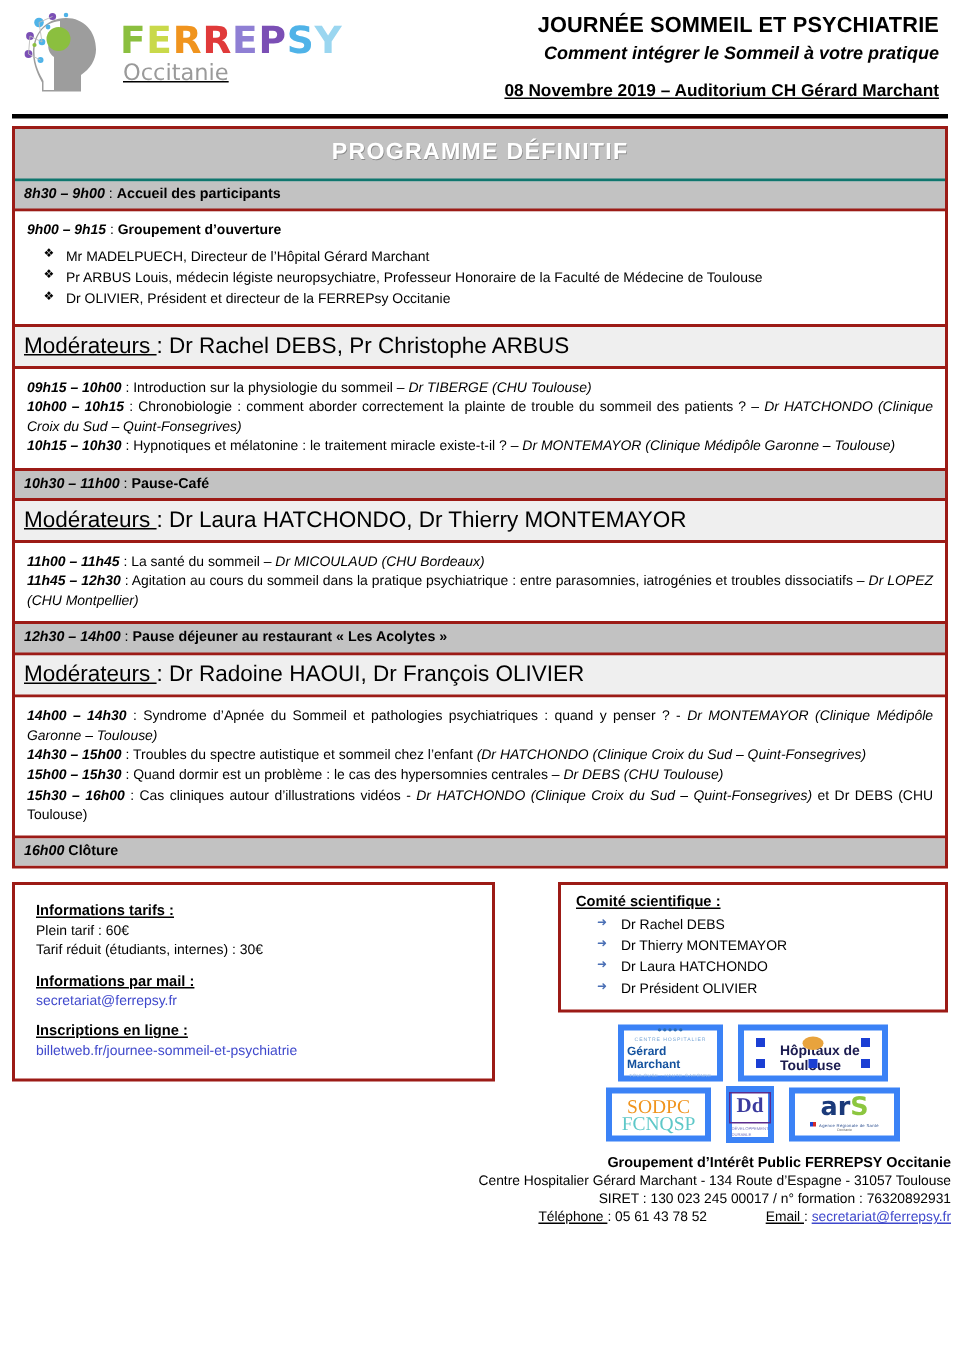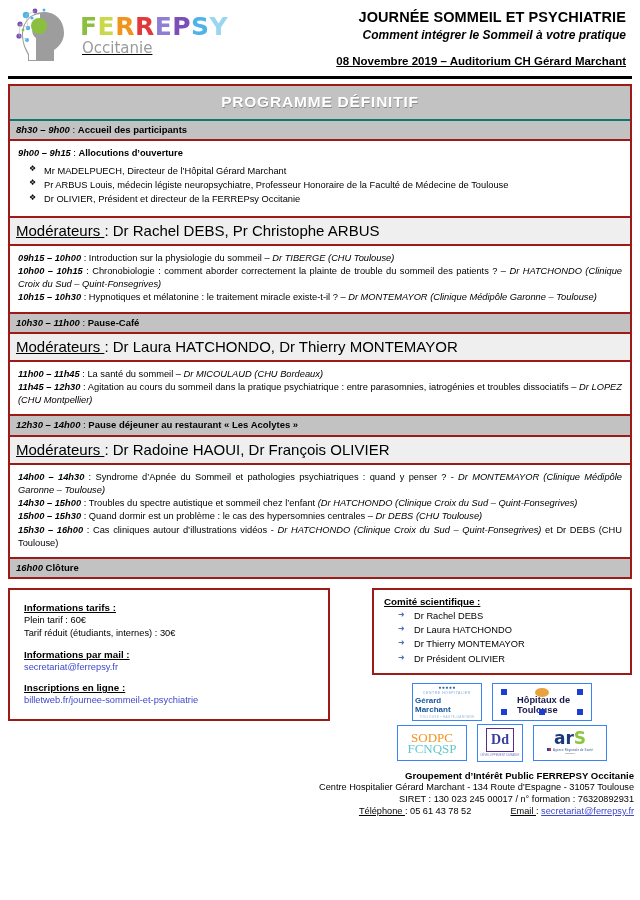--- a/index.html
+++ b/index.html
@@ -225,21 +225,21 @@
     margin-top: 8px;
   }
   .logo-row {
     display: flex;
     align-items: center;
     justify-content: center;
     gap: 10px;
   }
   .logo-row.r2 { margin-top: 3px; }
   .lbox {
-    border: 1px solid #3b82f6;
+    border: 4px solid #3b82f6;
     background: #fff;
     display: flex;
     align-items: center;
     justify-content: center;
     flex-direction: column;
     box-sizing: border-box;
   }
 
   .lg-gm { width: 70px; height: 38px; padding: 2px; }
   .gm-dots { font-size: 5px; color: #2e6db4; letter-spacing:0.5px; line-height:1; }
@@ -248,21 +248,21 @@
   .gm-foot { font-size: 3px; color: #9ab8dd; letter-spacing:0.4px; margin-top:1px;}
 
   .lg-ht { width: 100px; height: 38px; position: relative; padding-left: 24px; }
   .ht-txt { font-size: 9.3px; font-weight: bold; color: #1b1b4f; }
   .sq { position: absolute; width: 6px; height: 6px; background: #1b3fd4; }
 
   .lg-sodpc { width: 70px; height: 36px; }
   .sodpc1 { font-size: 13px; color: #f0941e; font-family: "Liberation Serif", serif; line-height: 0.85;}
   .sodpc2 { font-size: 13px; color: #5ec8c8; font-family: "Liberation Serif", serif; line-height: 0.85;}
 
-  .lg-dd { width: 46px; height: 38px; }
+  .lg-dd { width: 32px; height: 38px; }
   .dd-inner { border: 1.6px solid #5b2a8c; width: 26px; height: 22px; display:flex; align-items:center; justify-content:center;}
   .dd-txt { font-size: 14px; font-weight: bold; color: #3b3b9e; font-family: "Liberation Serif", serif; line-height:1;}
   .dd-foot { font-size: 2.8px; color: #7a7ac0; margin-top: 1px; }
 
   .lg-ars { width: 74px; height: 36px; }
   .ars-txt { font-size: 17px; font-weight: bold; line-height: 0.9; font-family: "DejaVu Sans", sans-serif; }
   .ars-sub { font-size: 2.8px; color: #2a4d8f; margin-top: 1px; letter-spacing:0.2px;}
   .ars-sub2 { font-size: 2.4px; color: #6a6a6a; }
 
   
@@ -317,21 +317,21 @@
       <div class="title-date">08 Novembre 2019 – Auditorium CH Gérard Marchant</div>
     </div>
   </div>
   <div class="header-rule"></div>
 
   <div class="prog">
     <div class="prog-title">PROGRAMME DÉFINITIF</div>
     <div id="progRows">
         <div class="row-gray"><span class="tm">8h30 – 9h00</span><span> : </span><span class="bd">Accueil des participants</span></div>
         <div class="row-white">
-          <div><span class="tm">9h00 – 9h15</span><span> : </span><span class="bd">Allocutions d’ouverture</span></div>
+          <div><span class="tm">9h00 – 9h15</span><span> : </span><span class="bd">Groupement d’ouverture</span></div>
           <ul class="bullets">
             <li>Mr MADELPUECH, Directeur de l’Hôpital Gérard Marchant</li>
             <li>Pr ARBUS Louis, médecin légiste neuropsychiatre, Professeur Honoraire de la Faculté de Médecine de Toulouse</li>
             <li>Dr OLIVIER, Président et directeur de la FERREPsy Occitanie</li>
           </ul>
         </div>
         <div class="row-mod"><span class="mod-label">Modérateurs </span><span>: </span><span>Dr Rachel DEBS, Pr Christophe ARBUS</span></div>
         <div class="row-white">
           <div class="line"><span class="tm">09h15 – 10h00</span><span> : </span><span>Introduction sur la physiologie du sommeil – </span><span class="it">Dr TIBERGE (CHU Toulouse)</span></div>
           <div class="line"><span class="tm">10h00 – 10h15</span><span> : </span><span>Chronobiologie : comment aborder correctement la plainte de trouble du sommeil des patients ? – </span><span class="it">Dr HATCHONDO (Clinique Croix du Sud – Quint-Fonsegrives)</span></div>
@@ -367,22 +367,22 @@
       <div class="gap"></div>
       <div class="h">Inscriptions en ligne :</div>
       <div class="lnk">billetweb.fr/journee-sommeil-et-psychiatrie</div>
     </div>
 
     <div class="right-col">
       <div class="box-right">
         <div class="h">Comité scientifique :</div>
         <ul class="arrows" id="committeeList">
             <li>Dr Rachel DEBS</li>
+            <li>Dr Thierry MONTEMAYOR</li>
             <li>Dr Laura HATCHONDO</li>
-            <li>Dr Thierry MONTEMAYOR</li>
             <li>Dr Président OLIVIER</li>
           </ul>
       </div>
 
       <div class="logos">
         <div class="logo-row">
           <div class="lbox lg-gm">
             <div class="gm-dots">●●●●●</div>
             <div class="gm-sub">CENTRE HOSPITALIER</div>
             <div class="gm-main">Gérard Marchant</div>

